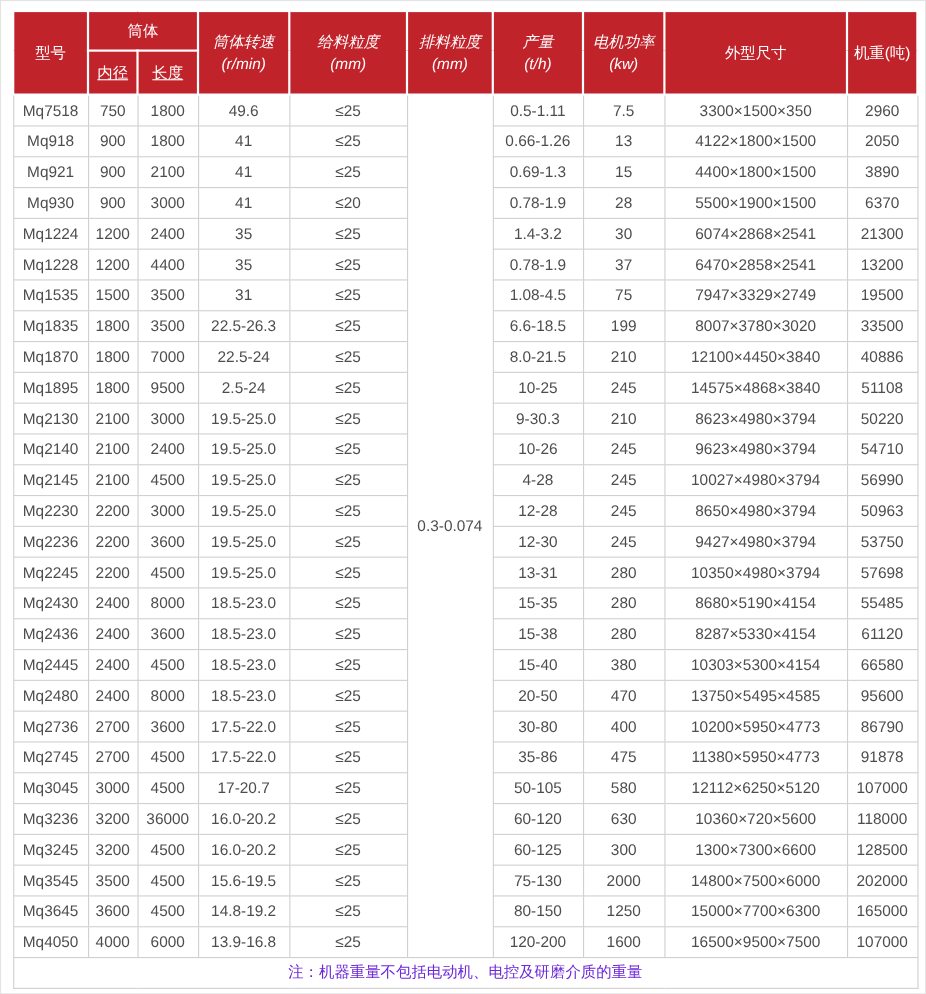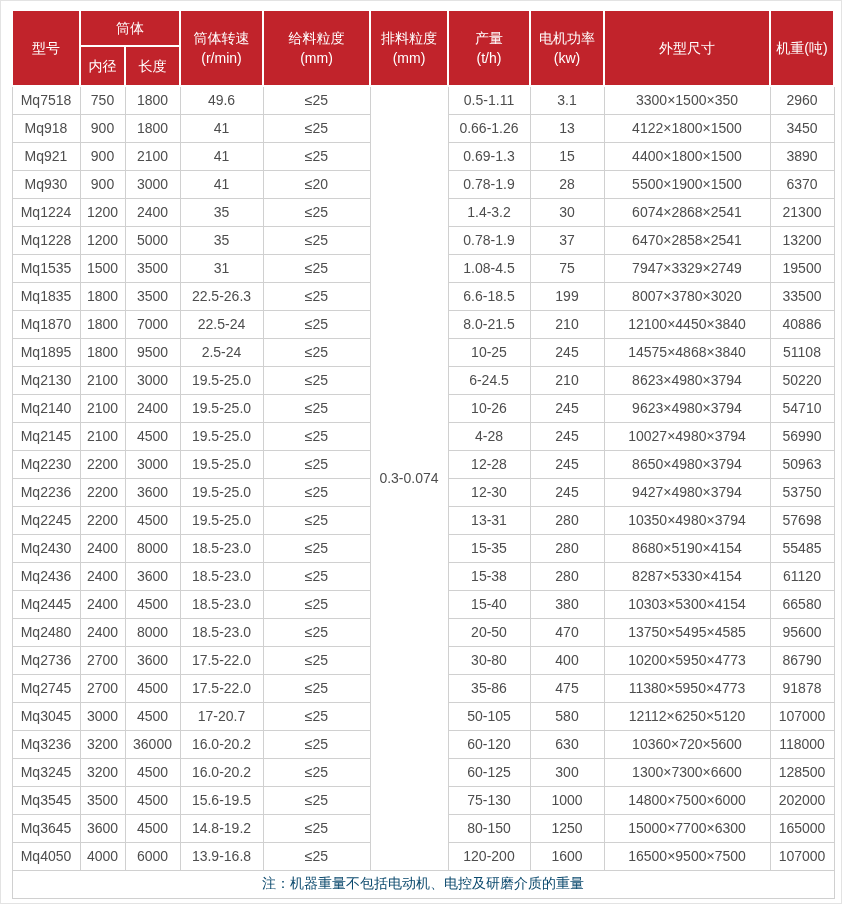--- a/index.html
+++ b/index.html
@@ -34,38 +34,38 @@
     color: var(--header-text);
     font-weight: normal;
     font-size: 14px;
     text-align: center;
     vertical-align: middle;
     border: 2px solid #ffffff;
     line-height: 1.45;
     padding: 2px 0;
   }
   table.spec thead tr.h1 th { height: 36px; }
-  table.spec thead tr.h2 th { height: 40px; }
+  table.spec thead tr.h2 th { height: 40px; text-decoration: underline; }
   table.spec td {
     border: 1px solid var(--border);
     text-align: center;
     vertical-align: middle;
     height: 28px;
     font-size: 14px;
     color: var(--body-text);
     white-space: nowrap;
     overflow: hidden;
   }
   table.spec tfoot td {
     height: 28px;
     font-size: 14px;
-    color: #0c4a6e;
+    color: #6d28d9;
     text-align: center;
   }
-  .hdr-line { display: block; }
+  .hdr-line { display: block; font-style: italic; }
 </style>
 </head>
 <body>
 
 <div class="page">
   <table class="spec">
     <colgroup>
       <col style="width:68px">
         <col style="width:45px">
         <col style="width:55px">
@@ -111,34 +111,34 @@
     </thead>
     <tbody>
         <tr>
           <td>Mq7518</td>
           <td>750</td>
           <td>1800</td>
           <td>49.6</td>
           <td>≤25</td>
           <td rowspan="28">0.3-0.074</td>
           <td>0.5-1.11</td>
-          <td>3.1</td>
+          <td>7.5</td>
           <td>3300×1500×350</td>
           <td>2960</td>
         </tr>
         <tr>
           <td>Mq918</td>
           <td>900</td>
           <td>1800</td>
           <td>41</td>
           <td>≤25</td>
           <td>0.66-1.26</td>
           <td>13</td>
           <td>4122×1800×1500</td>
-          <td>3450</td>
+          <td>2050</td>
         </tr>
         <tr>
           <td>Mq921</td>
           <td>900</td>
           <td>2100</td>
           <td>41</td>
           <td>≤25</td>
           <td>0.69-1.3</td>
           <td>15</td>
           <td>4400×1800×1500</td>
@@ -162,21 +162,21 @@
           <td>35</td>
           <td>≤25</td>
           <td>1.4-3.2</td>
           <td>30</td>
           <td>6074×2868×2541</td>
           <td>21300</td>
         </tr>
         <tr>
           <td>Mq1228</td>
           <td>1200</td>
-          <td>5000</td>
+          <td>4400</td>
           <td>35</td>
           <td>≤25</td>
           <td>0.78-1.9</td>
           <td>37</td>
           <td>6470×2858×2541</td>
           <td>13200</td>
         </tr>
         <tr>
           <td>Mq1535</td>
           <td>1500</td>
@@ -220,21 +220,21 @@
           <td>245</td>
           <td>14575×4868×3840</td>
           <td>51108</td>
         </tr>
         <tr>
           <td>Mq2130</td>
           <td>2100</td>
           <td>3000</td>
           <td>19.5-25.0</td>
           <td>≤25</td>
-          <td>6-24.5</td>
+          <td>9-30.3</td>
           <td>210</td>
           <td>8623×4980×3794</td>
           <td>50220</td>
         </tr>
         <tr>
           <td>Mq2140</td>
           <td>2100</td>
           <td>2400</td>
           <td>19.5-25.0</td>
           <td>≤25</td>
@@ -386,21 +386,21 @@
           <td>1300×7300×6600</td>
           <td>128500</td>
         </tr>
         <tr>
           <td>Mq3545</td>
           <td>3500</td>
           <td>4500</td>
           <td>15.6-19.5</td>
           <td>≤25</td>
           <td>75-130</td>
-          <td>1000</td>
+          <td>2000</td>
           <td>14800×7500×6000</td>
           <td>202000</td>
         </tr>
         <tr>
           <td>Mq3645</td>
           <td>3600</td>
           <td>4500</td>
           <td>14.8-19.2</td>
           <td>≤25</td>
           <td>80-150</td>

